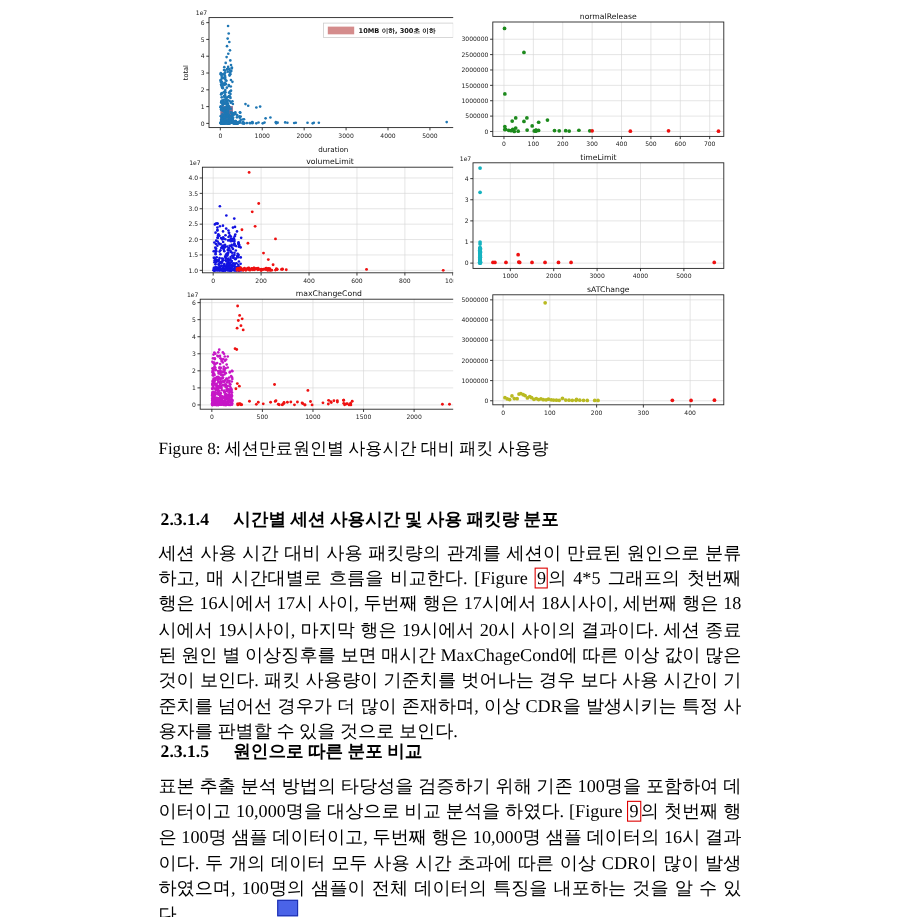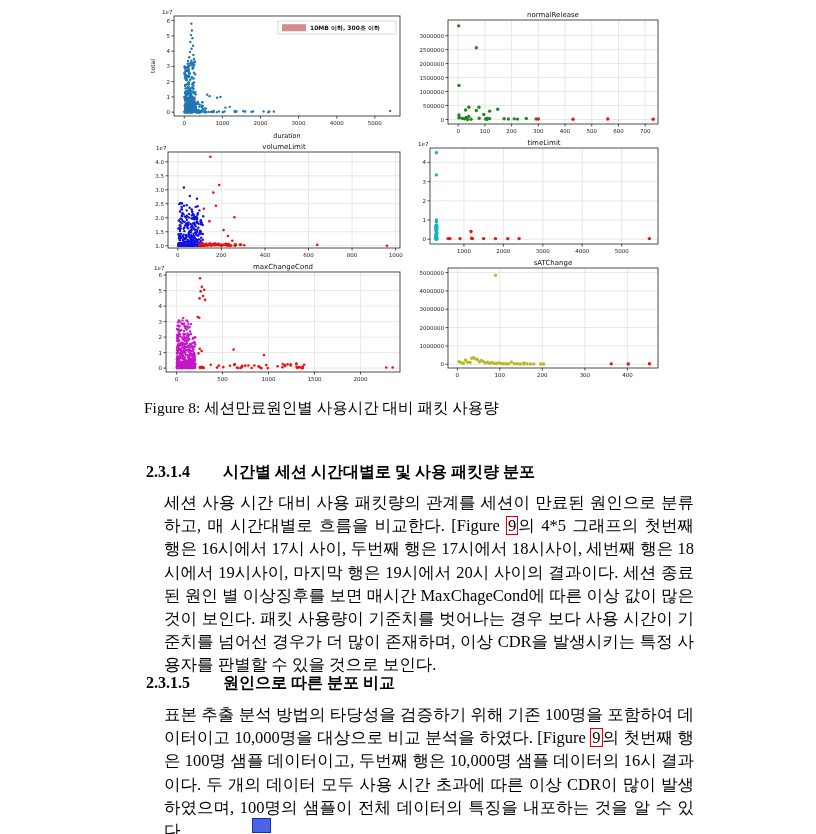--- a/index.html
+++ b/index.html
@@ -1,27 +1,27 @@
 <!DOCTYPE html>
 <html><head>
 <meta charset="utf-8">
 <style>
   html,body{margin:0;padding:0;background:#ffffff;}
   body{width:816px;height:834px;position:relative;overflow:hidden;
        font-family:"Liberation Serif","DejaVu Serif",serif;color:#000;}
   .figure-block{position:absolute;left:148px;top:6px;}
   .fig-col{position:absolute;top:0;display:flex;flex-direction:column;}
-  .fig-col.left{left:0;align-items:center;}
+  .fig-col.left{left:16px;align-items:center;}
   .fig-col.right{left:264px;top:4px;}
   svg.plot{display:block;background:#fff;}
   .caption{position:absolute;left:144px;top:398px;width:532px;
            font-size:15.5px;}
   .section-head{position:absolute;left:146px;width:530px;font-weight:bold;font-size:16px;}
-  .section-head .sec-num{margin-right:33px;}
-  .para{position:absolute;left:164px;width:530px;font-size:16.5px;line-height:23.2px;
+  .section-head .sec-num{margin-right:22px;}
+  .para{position:absolute;left:144px;width:530px;font-size:16.5px;line-height:23.2px;
         text-align:justify;}
   .figref{border:1px solid #dd0000;padding:0 1px;display:inline-block;line-height:17px;}
   .page-link-box{position:absolute;left:252px;top:818px;width:17px;height:13px;
                  background:#4a63e8;border:1px solid #1c2fb0;cursor:pointer;}
 </style>
 </head>
 <body>
 
 <div class="figure-block">
   <div class="fig-col left">
@@ -1725,21 +1725,21 @@
         <line x1="33.5" x2="36" y1="14.587155963302749" y2="14.587155963302749" stroke="#222" stroke-width="0.8"></line>
         <text x="32" y="16.58715596330275" text-anchor="end" style="font-family:&quot;DejaVu Sans&quot;,sans-serif;font-size:5.5px;fill:#222">5000000</text>
         <text x="141" y="7" text-anchor="middle" style="font-family:&quot;DejaVu Sans&quot;,sans-serif;font-size:7px;fill:#111">sATChange</text>
       </svg>
   </div>
 </div>
 
 <div class="caption">Figure 8: 세션만료원인별 사용시간 대비 패킷 사용량</div>
 
 <div class="section-head" style="top:462px;">
-  <span class="sec-num">2.3.1.4</span><span>시간별 세션 시간대별로 및 사용 패킷량 분포</span>
+  <span class="sec-num">2.3.1.4</span><span>시간별 세션 사용시간 및 사용 패킷량 분포</span>
 </div>
 <div class="para" style="top:491px;"><span>세션 사용 시간 대비 사용 패킷량의 관계를 세션이 만료된 원인으로 분류하고, 매 시간대별로 흐름을 비교한다. [Figure </span><span class="figref">9</span><span>의 4*5 그래프의 첫번째 행은 16시에서 17시 사이, 두번째 행은 17시에서 18시사이, 세번째 행은 18시에서 19시사이, 마지막 행은 19시에서 20시 사이의 결과이다. 세션 종료된 원인 별 이상징후를 보면 매시간 MaxChageCond에 따른 이상 값이 많은것이 보인다. 패킷 사용량이 기준치를 벗어나는 경우 보다 사용 시간이 기준치를 넘어선 경우가 더 많이 존재하며, 이상 CDR을 발생시키는 특정 사용자를 판별할 수 있을 것으로 보인다.</span></div>
 
 <div class="section-head" style="top:673px;">
   <span class="sec-num">2.3.1.5</span><span>원인으로 따른 분포 비교</span>
 </div>
 <div class="para" style="top:703px;"><span>표본 추출 분석 방법의 타당성을 검증하기 위해 기존 100명을 포함하여 데이터이고 10,000명을 대상으로 비교 분석을 하였다. [Figure </span><span class="figref">9</span><span>의 첫번째 행은 100명 샘플 데이터이고, 두번째 행은 10,000명 샘플 데이터의 16시 결과이다. 두 개의 데이터 모두 사용 시간 초과에 따른 이상 CDR이 많이 발생하였으며, 100명의 샘플이 전체 데이터의 특징을 내포하는 것을 알 수 있다.</span></div>
 
 <div class="page-link-box"></div>
 

